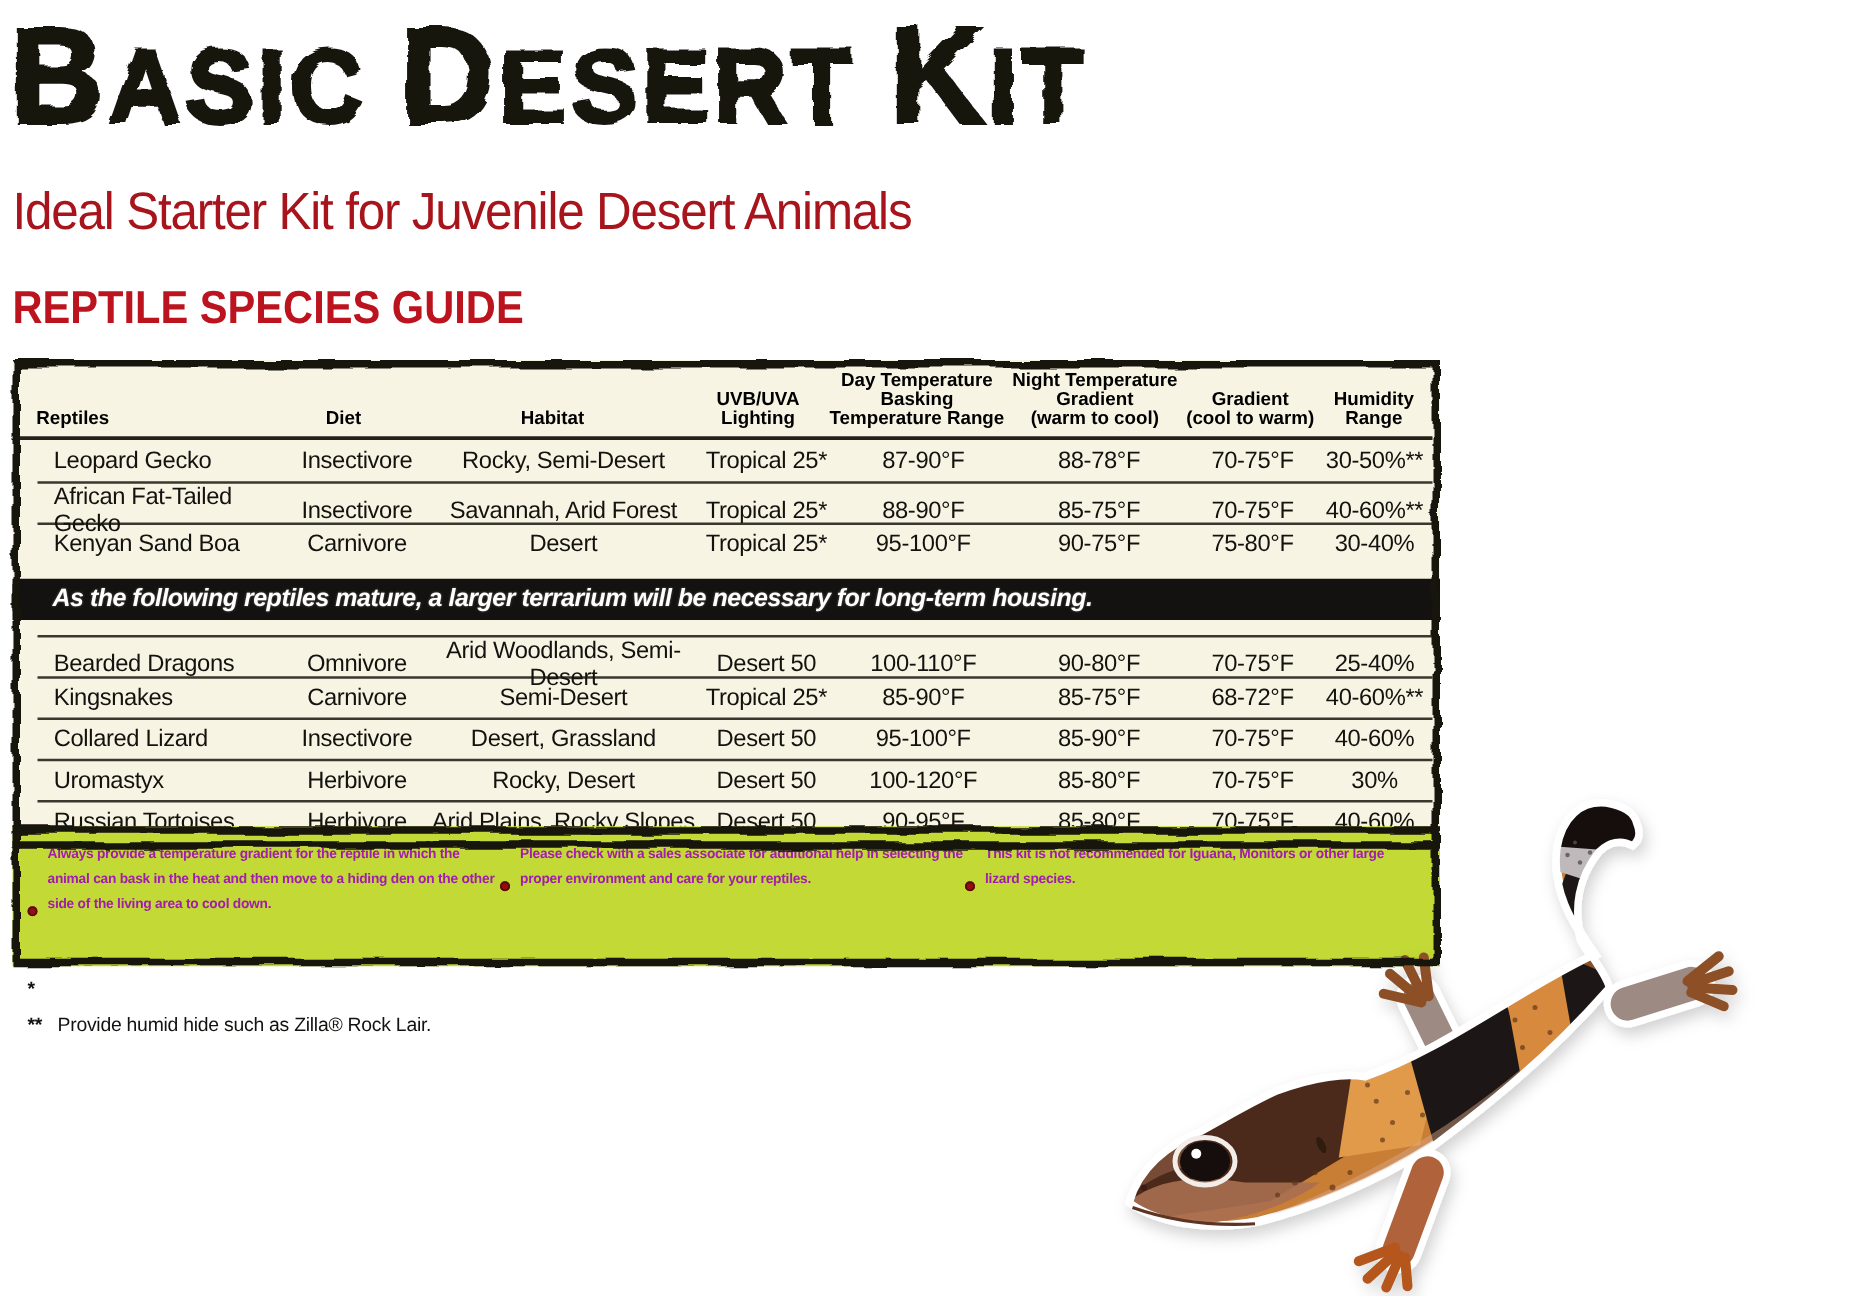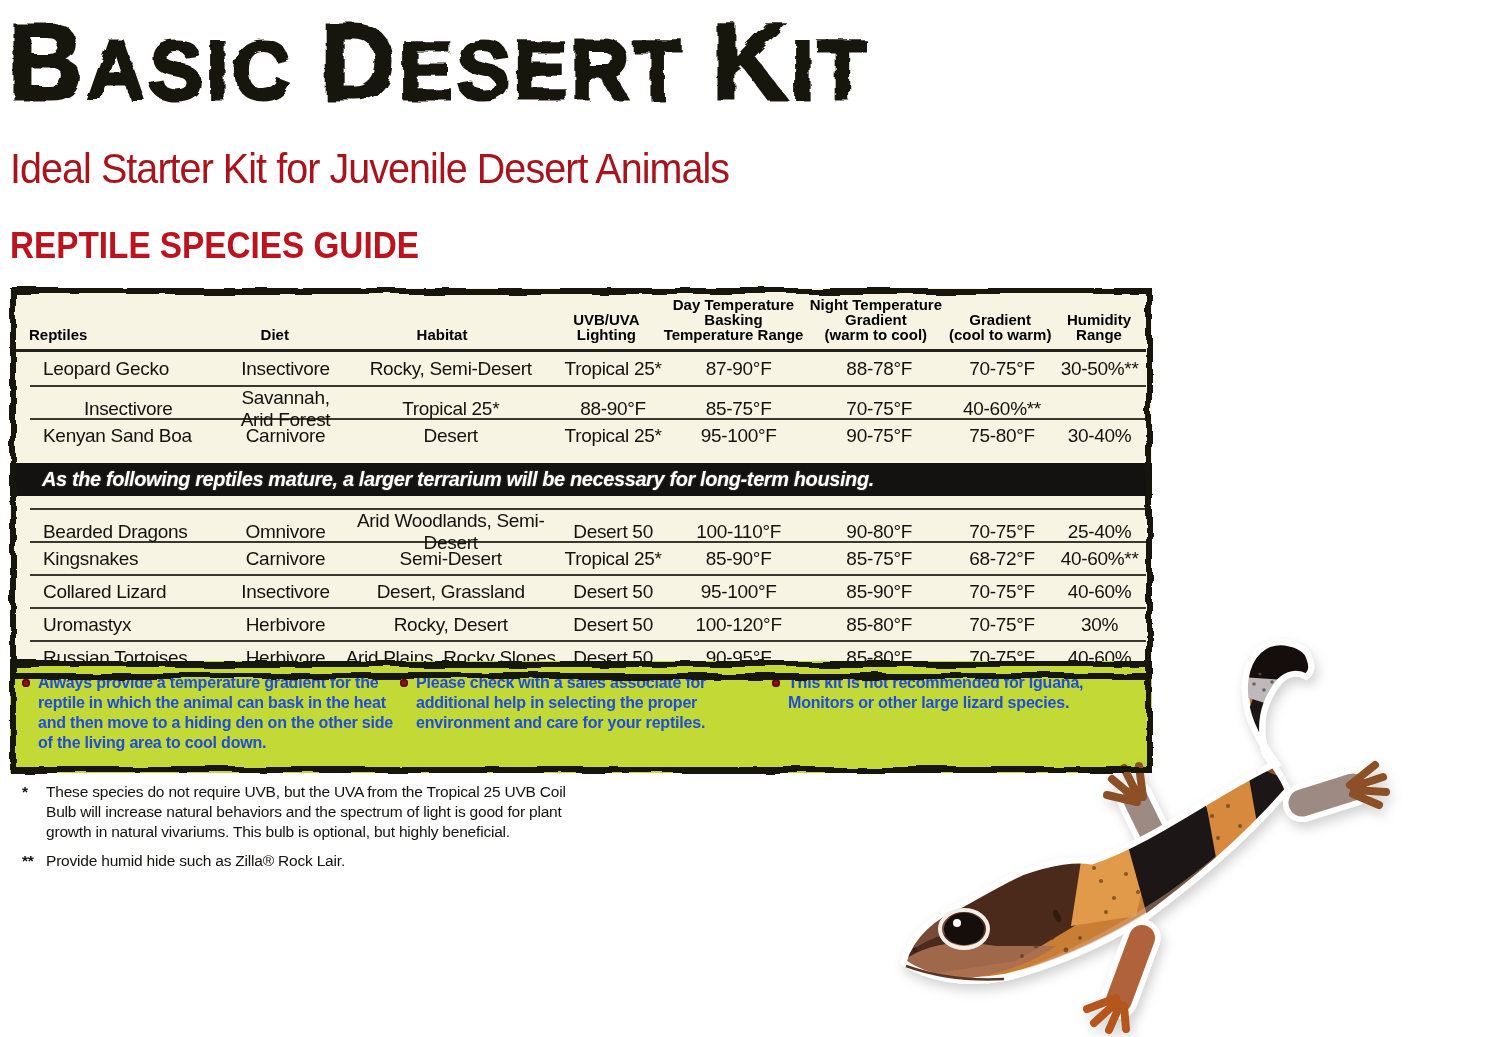--- a/index.html
+++ b/index.html
@@ -81,22 +81,23 @@
 
   
   .notes-band{
     position:absolute;left:10px;top:661px;width:1142px;height:112px;
     background:var(--green);
     display:flex;align-items:flex-start;
     padding:12px 10px 10px 12px;
   }
   .note{
     display:flex;gap:8px;
-    font-size:16px;font-weight:700;line-height:20px;color:#1d4ed8;
+    font-size:11px;font-weight:700;line-height:20px;color:#a21caf;
     letter-spacing:-0.2px;
+    align-items:flex-end;
   }
   .note .dot{
     width:8px;height:8px;border-radius:50%;background:var(--bullet-red);
     margin-top:6px;flex:none;box-shadow:inset 0 0 0 1.5px #5c0a0a;
   }
   .note-1{width:378px;}
   .note-2{width:372px;}
   .note-3{width:360px;padding-right:6px;}
 
   
@@ -164,20 +165,21 @@
           <div class="cell cell-reptile">Leopard Gecko</div>
           <div class="cell cell-diet">Insectivore</div>
           <div class="cell cell-habitat">Rocky, Semi-Desert</div>
           <div class="cell cell-lighting">Tropical 25*</div>
           <div class="cell cell-day_temp">87-90°F</div>
           <div class="cell cell-night_temp">88-78°F</div>
           <div class="cell cell-gradient_cool_warm">70-75°F</div>
           <div class="cell cell-humidity">30-50%**</div>
         </div>
         <div class="grid-row data-row">
+          <div class="cell cell-reptile">African Fat-Tailed Gecko</div>
           <div class="cell cell-diet">Insectivore</div>
           <div class="cell cell-habitat">Savannah, Arid Forest</div>
           <div class="cell cell-lighting">Tropical 25*</div>
           <div class="cell cell-day_temp">88-90°F</div>
           <div class="cell cell-night_temp">85-75°F</div>
           <div class="cell cell-gradient_cool_warm">70-75°F</div>
           <div class="cell cell-humidity">40-60%**</div>
         </div>
         <div class="grid-row data-row">
           <div class="cell cell-reptile">Kenyan Sand Boa</div>
@@ -255,21 +257,20 @@
     </div>
     <div class="note note-3">
       <span class="dot"></span>
       <span>This kit is not recommended for Iguana, Monitors or other large lizard species.</span>
     </div>
   </div>
 
   <div class="footnotes">
     <div class="footnote">
       <span class="marker">*</span>
-      <span class="fn-text">These species do not require UVB, but the UVA from the Tropical 25 UVB Coil Bulb will increase natural behaviors and the spectrum of light is good for plant growth in natural vivariums. This bulb is optional, but highly beneficial.</span>
     </div>
     <div class="footnote">
       <span class="marker">**</span>
       <span class="fn-text">Provide humid hide such as Zilla® Rock Lair.</span>
     </div>
   </div>
 
   <svg class="gecko" viewBox="0 0 644 421" aria-hidden="true">
     <defs>
       <clipPath id="bodyclip">

